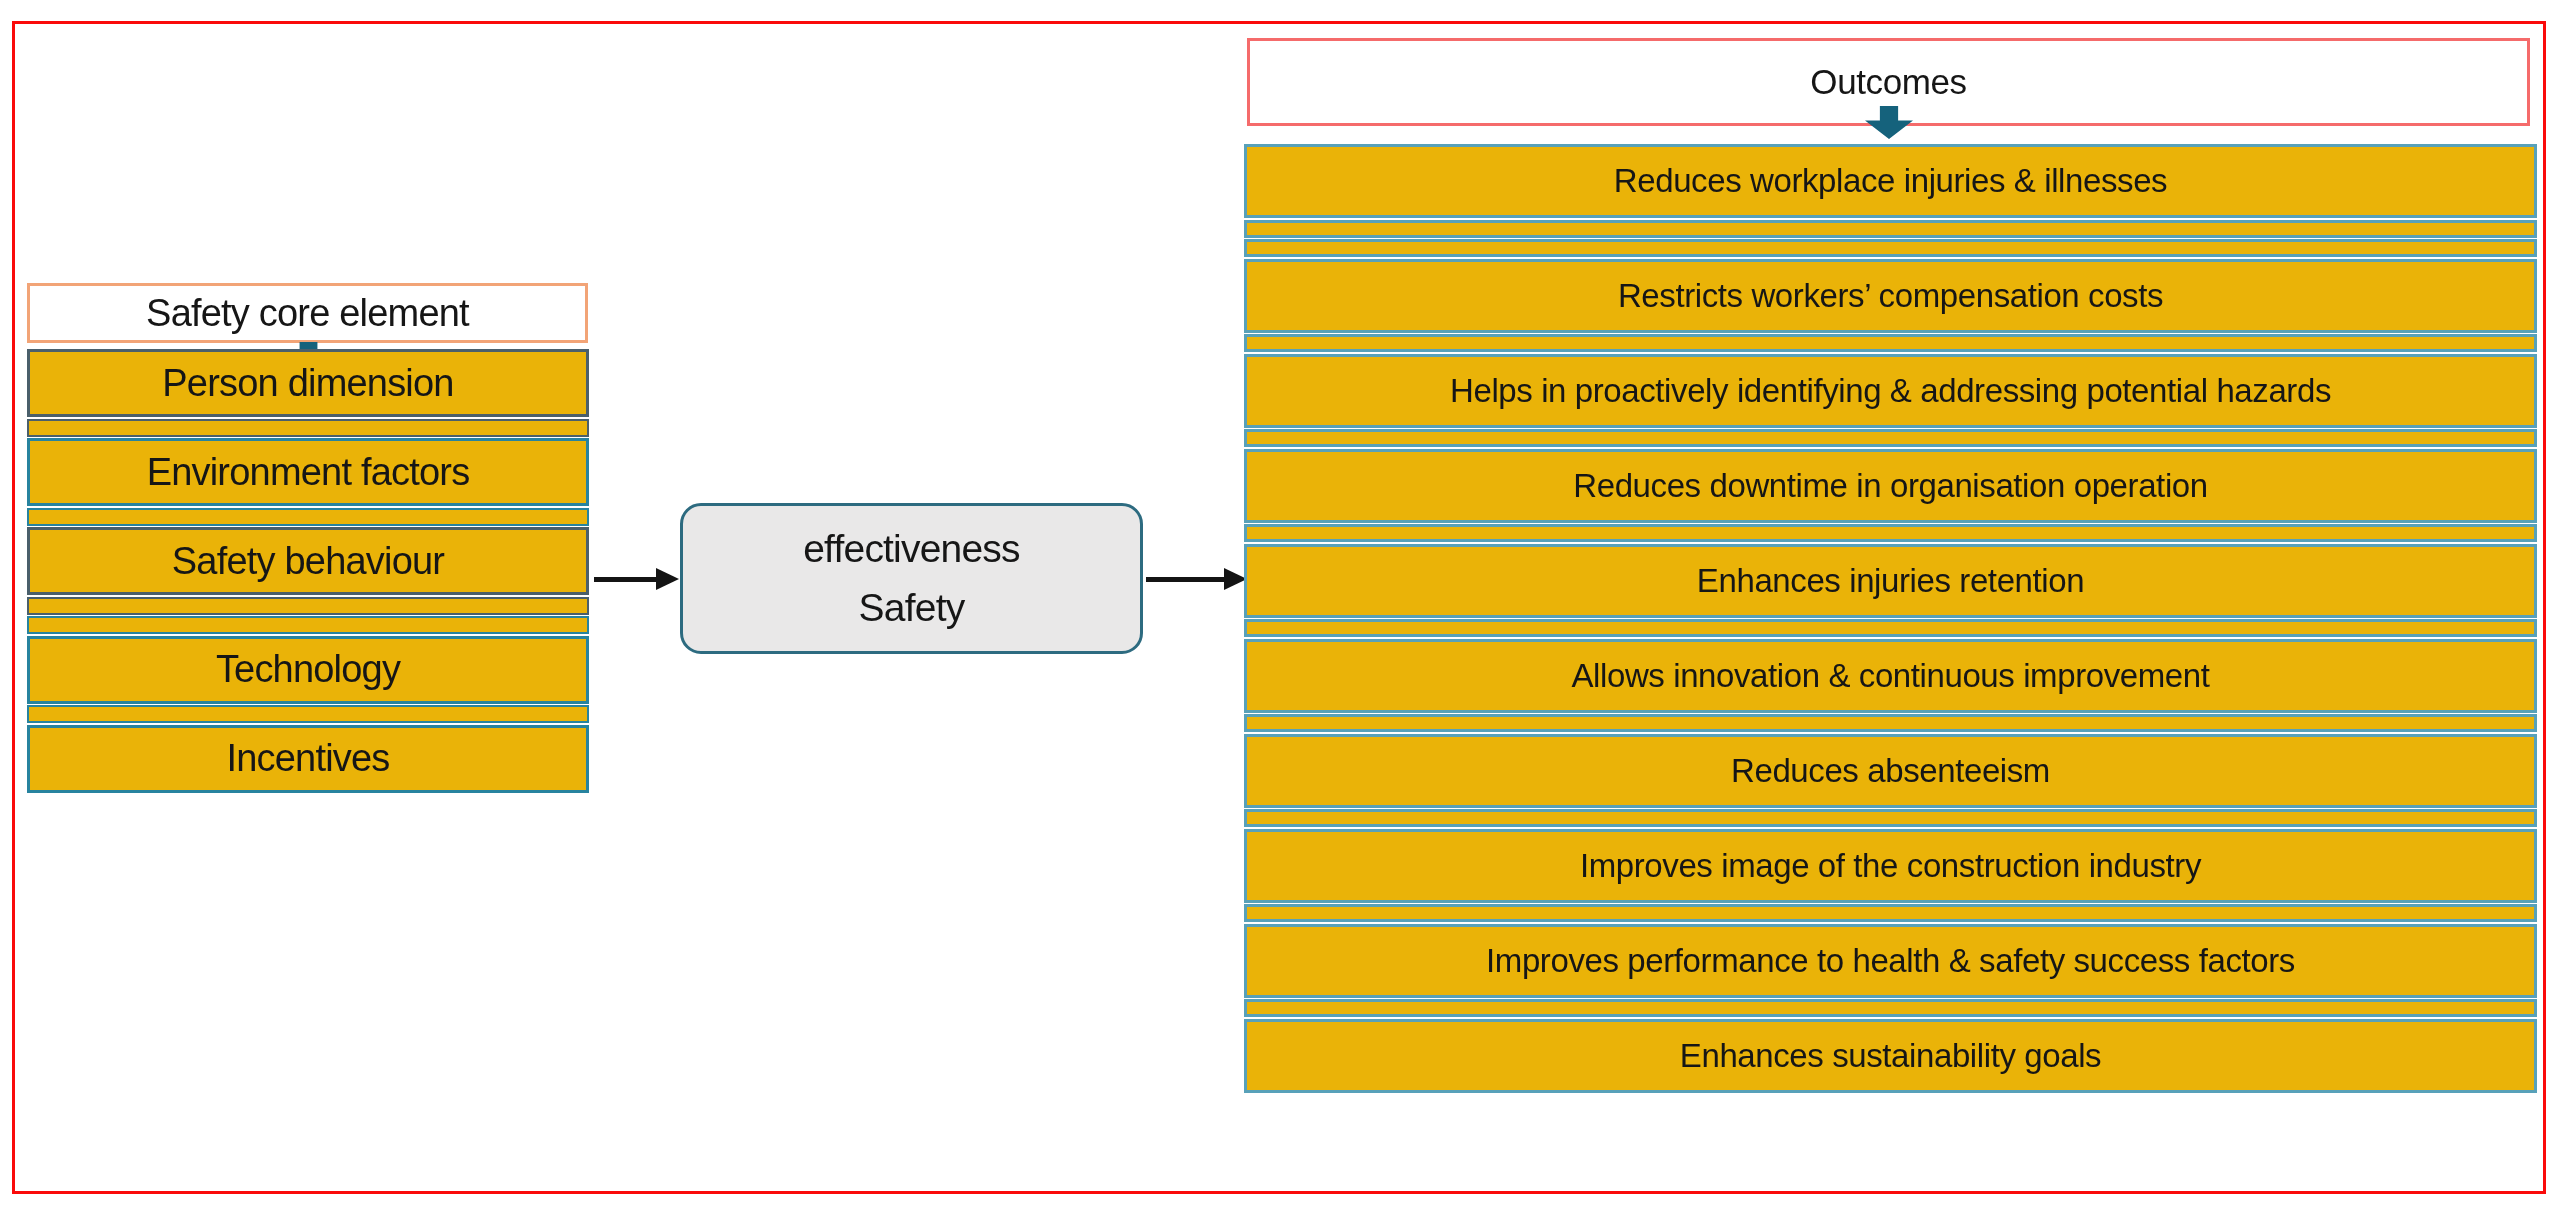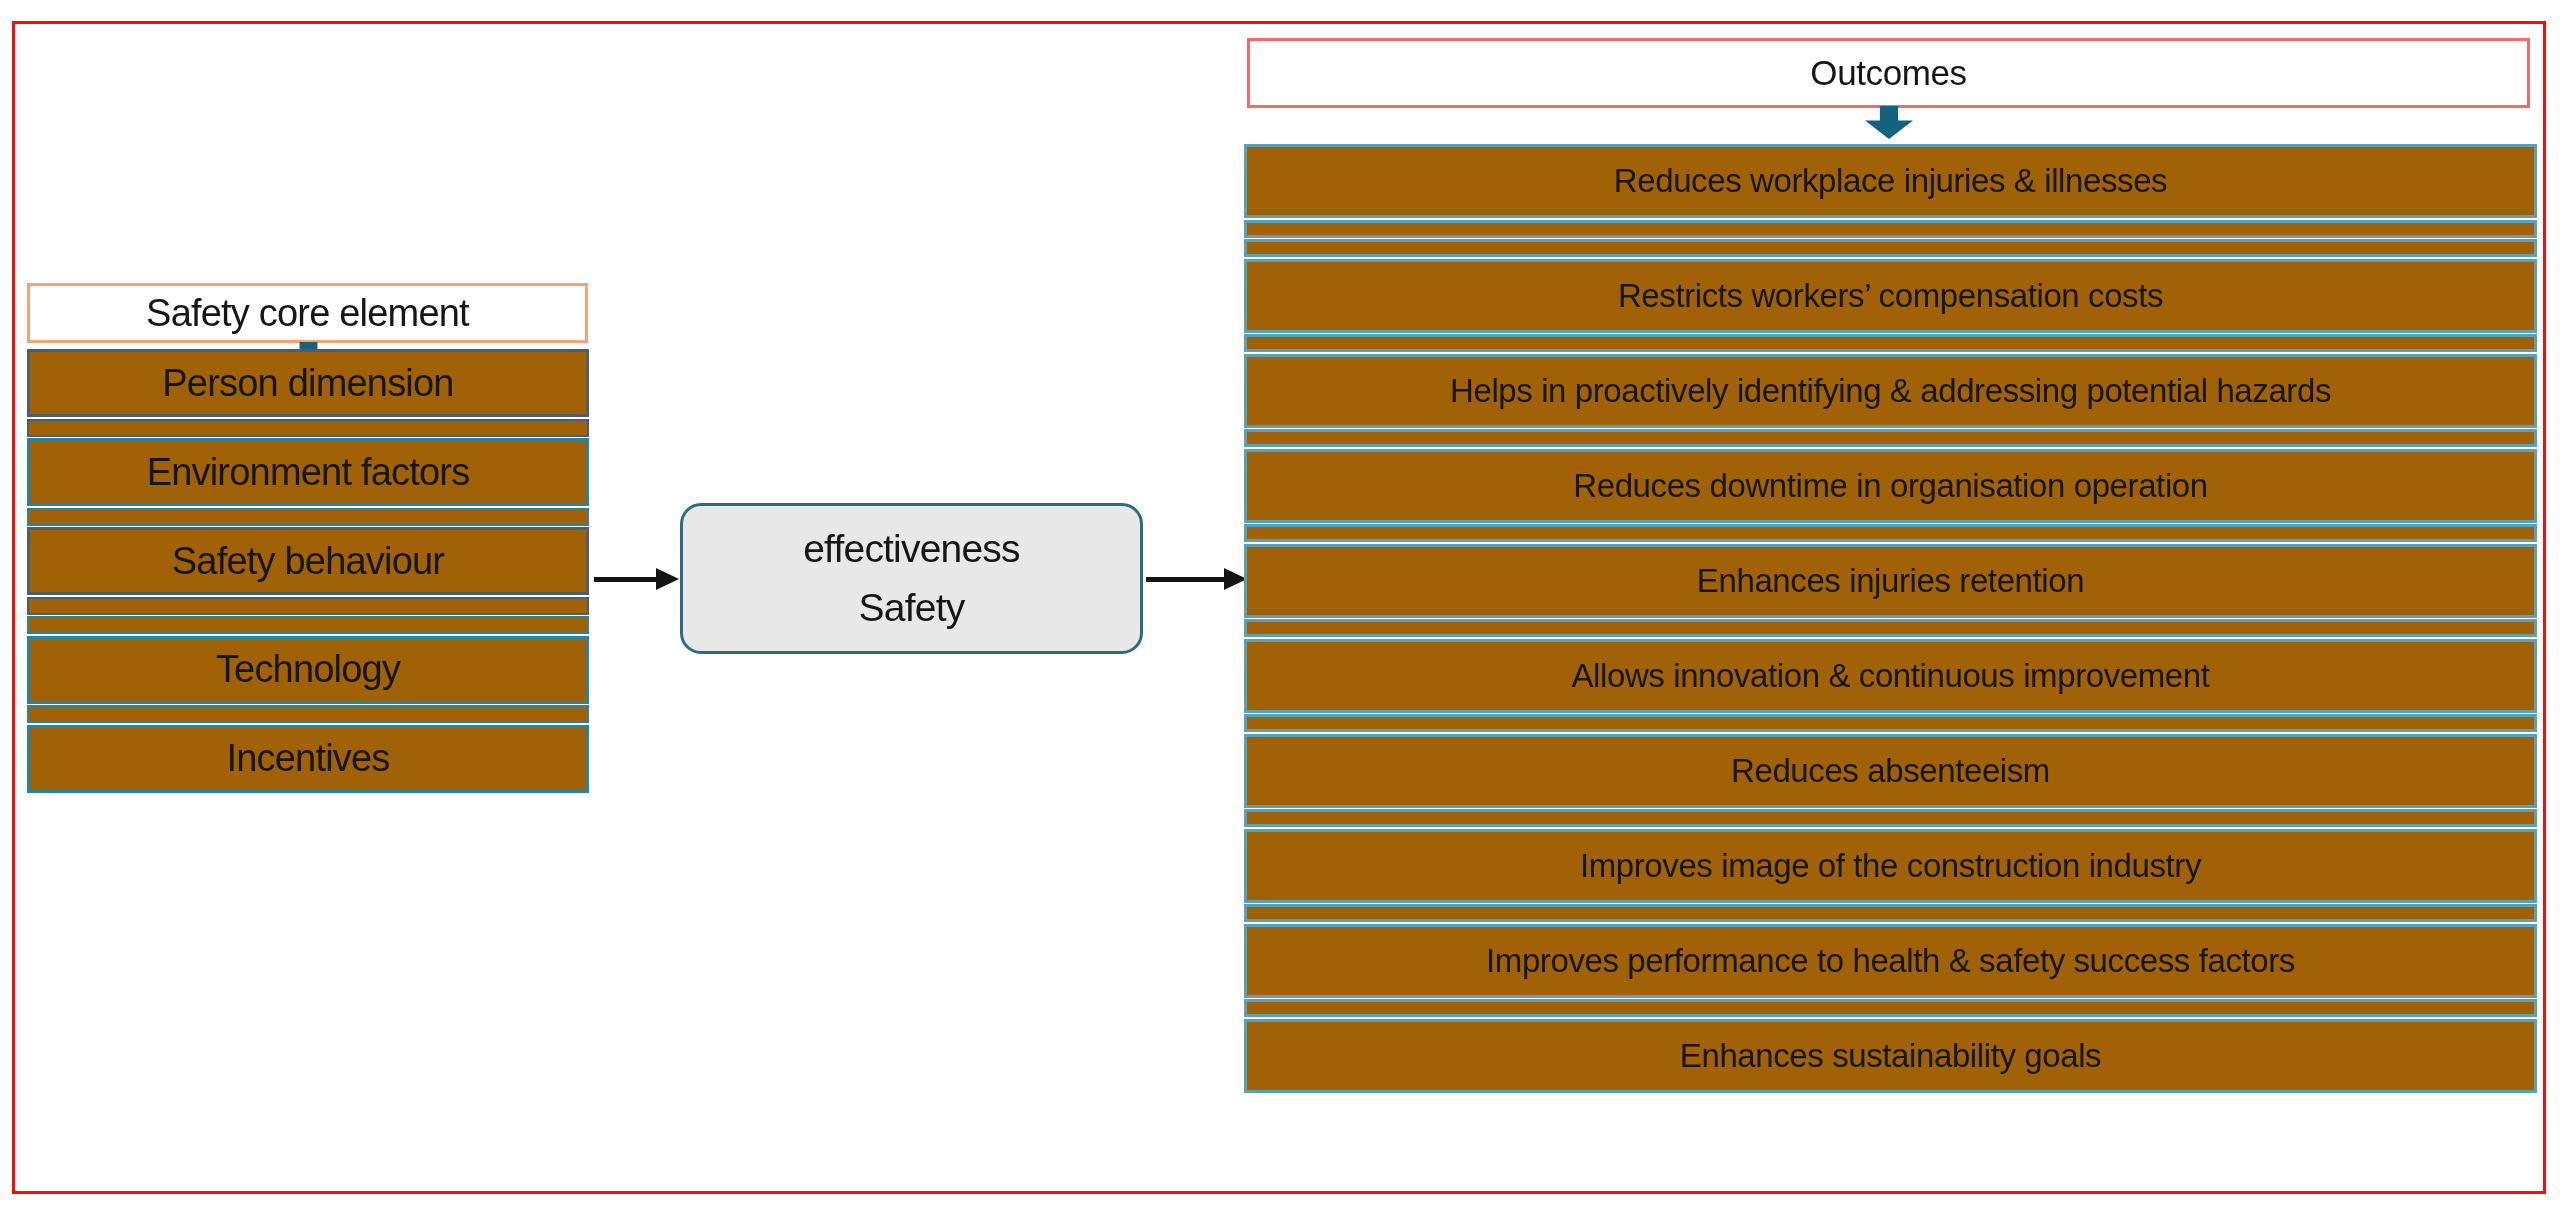--- a/index.html
+++ b/index.html
@@ -32,21 +32,21 @@
     clip-path:polygon(31% 0,69% 0,69% 44%,100% 44%,50% 100%,0 44%,31% 44%);
   }
   .arrow-left-col{left:285px;top:342px;width:47px;height:27px;}
   .arrow-right-col{left:1865px;top:106px;width:48px;height:33px;}
 
   .list{position:absolute;display:flex;flex-direction:column;gap:1.5px;}
   .left-list{left:27px;top:349px;width:562px;}
   .right-list{left:1244px;top:144px;width:1293px;}
 
   .row{
-    box-sizing:border-box;background:#a16207;
+    box-sizing:border-box;background:#eab308;
     display:flex;align-items:center;justify-content:center;
     text-align:right;
   }
   .left-row{height:68px;border:3px solid var(--left-row-teal,#27839f);font-size:38px;letter-spacing:-0.8px;}
   .left-list > .left-row:nth-child(4n+1){border-color:var(--left-row-dark,#4a5f6b);}
   .left-sep{height:18px;border:2.3px solid var(--left-row-teal,#27839f);}
   .left-list > .left-sep:nth-child(4n+2){border-color:var(--left-row-dark,#4a5f6b);}
 
   .right-row{height:74px;border:3px solid var(--right-row-border,#58a1b9);font-size:33px;letter-spacing:-0.4px;}
   .right-sep{height:18px;border:3px solid var(--right-row-border,#58a1b9);}
@@ -70,21 +70,21 @@
     width:0;height:0;display:block;
     border-left:23px solid var(--connector,#141414);
     border-top:11.3px solid transparent;
     border-bottom:11.3px solid transparent;
   }
   .conn-left{left:594px;top:577px;width:63px;}
   .conn-right{left:1146px;top:577px;width:79px;}
 
   
   .right-header{
-    position:absolute;left:1247px;top:38px;width:1283px;height:70px;
+    position:absolute;left:1247px;top:38px;width:1283px;height:88px;
     border:3.8px solid var(--outcomes-border,#f56b6b);
     box-sizing:border-box;background:#fff;
     display:flex;align-items:center;justify-content:center;
     font-size:35px;letter-spacing:-0.4px;
   }
 </style>
 </head>
 <body>
 
 <div class="canvas">

